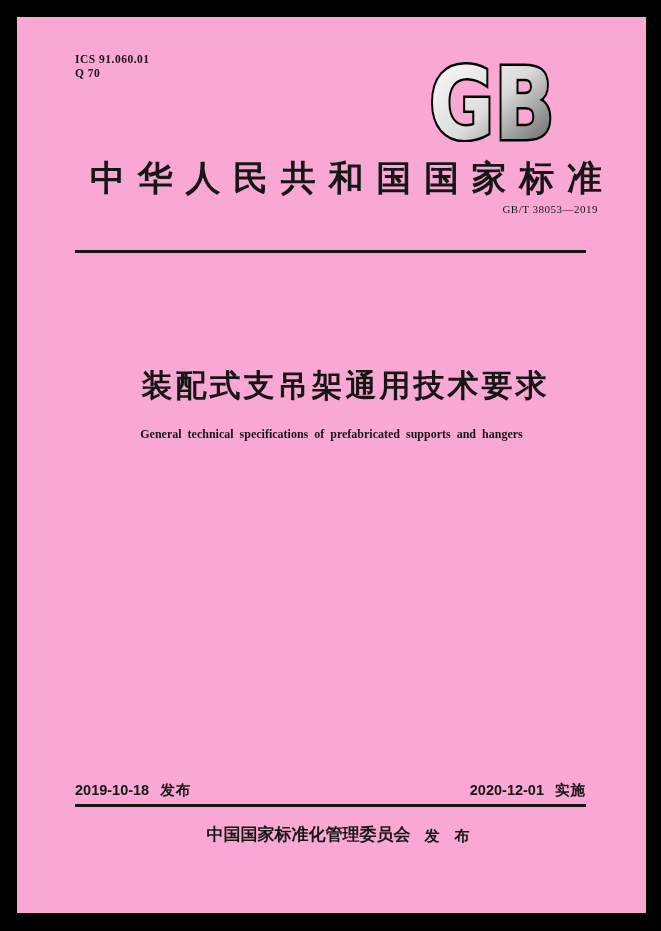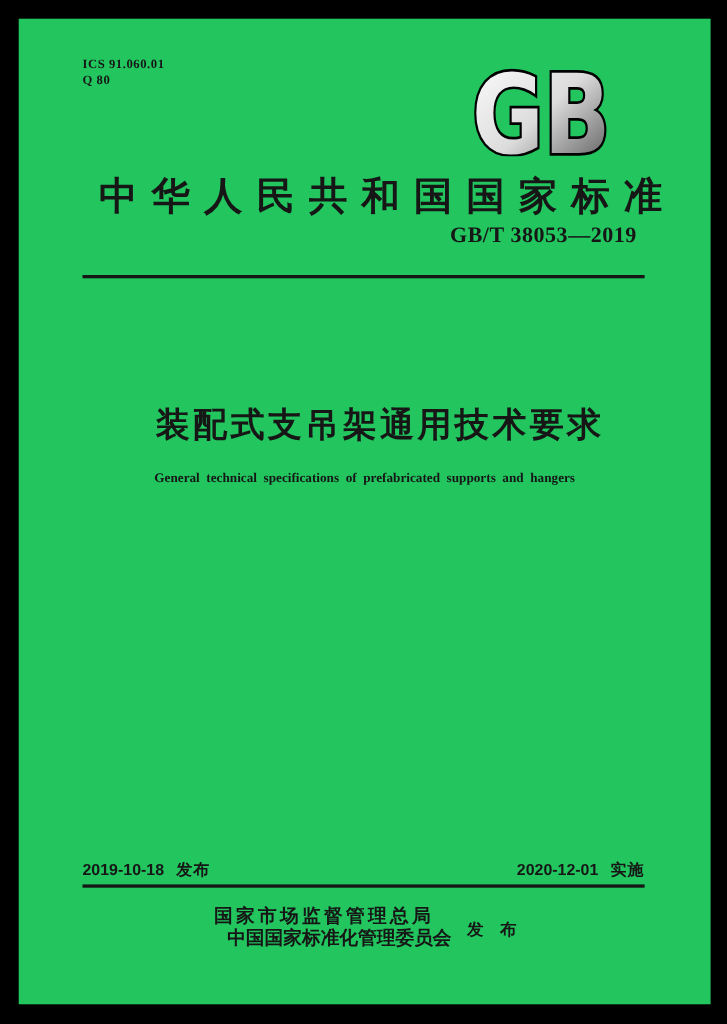--- a/index.html
+++ b/index.html
@@ -5,40 +5,40 @@
   html,body{margin:0;padding:0;}
   body{
     width:661px;height:931px;position:relative;
     background:#000;
     font-family:"Liberation Serif","DejaVu Serif",serif;
     color:#161616;
     overflow:hidden;
   }
   .page{
     position:absolute;left:17px;top:17px;width:629px;height:896px;
-    background:#22c55e;
+    background:#f9a8d4;
   }
   .ics-block{
     position:absolute;left:58px;top:35px;
     font-size:11.5px;font-weight:bold;line-height:14px;
     letter-spacing:0.5px;
   }
   .gb-logo{
     position:absolute;left:408px;top:45px;width:134px;height:80px;
   }
   .heading{
     position:absolute;left:57px;top:124px;width:512px;
     font-size:35px;font-weight:bold;line-height:44px;
     text-align:justify;text-align-last:justify;
     white-space:nowrap;
     margin:16px;
   }
   .std-number{
-    position:absolute;top:186px;right:67px;
-    font-size:20px;font-weight:bold;letter-spacing:0.5px;
+    position:absolute;top:186px;right:48px;
+    font-size:11px;font-weight:normal;letter-spacing:0.5px;
   }
   .rule{
     position:absolute;left:58px;width:511px;height:3px;
     background:#161616;border:none;margin:0;
   }
   .rule-top{top:233px;}
   .rule-bottom{top:787px;}
   .title-cn{
     position:absolute;left:14px;top:348px;width:629px;
     text-align:center;
@@ -74,21 +74,21 @@
     white-space:nowrap;margin-top:4px;
   }
 </style>
 </head>
 <body>
 
 <div class="page">
 
   <div class="ics-block">
     <div>ICS 91.060.01</div>
-    <div>Q 80</div>
+    <div>Q 70</div>
   </div>
 
   <svg class="gb-logo" viewBox="0 0 134 80" xmlns="http://www.w3.org/2000/svg">
     <defs>
       <linearGradient id="gbBevel" x1="0" y1="0" x2="1" y2="1">
         <stop offset="0" stop-color="#ffffff"></stop>
         <stop offset="0.5" stop-color="#dcdcdc"></stop>
         <stop offset="1" stop-color="#4a4a4a"></stop>
       </linearGradient>
     </defs>
@@ -113,19 +113,18 @@
     <div class="date-cell">
       <span>2020-12-01</span>
       <span class="date-label">实施</span>
     </div>
   </div>
 
   <div class="rule rule-bottom"></div>
 
   <div class="issuer-row">
     <div class="issuer-names">
-      <div class="issuer-line1">国家市场监督管理总局</div>
       <div class="issuer-line2">中国国家标准化管理委员会</div>
     </div>
     <div class="publish-label">发布</div>
   </div>
 
 </div>
 
 </body></html>

